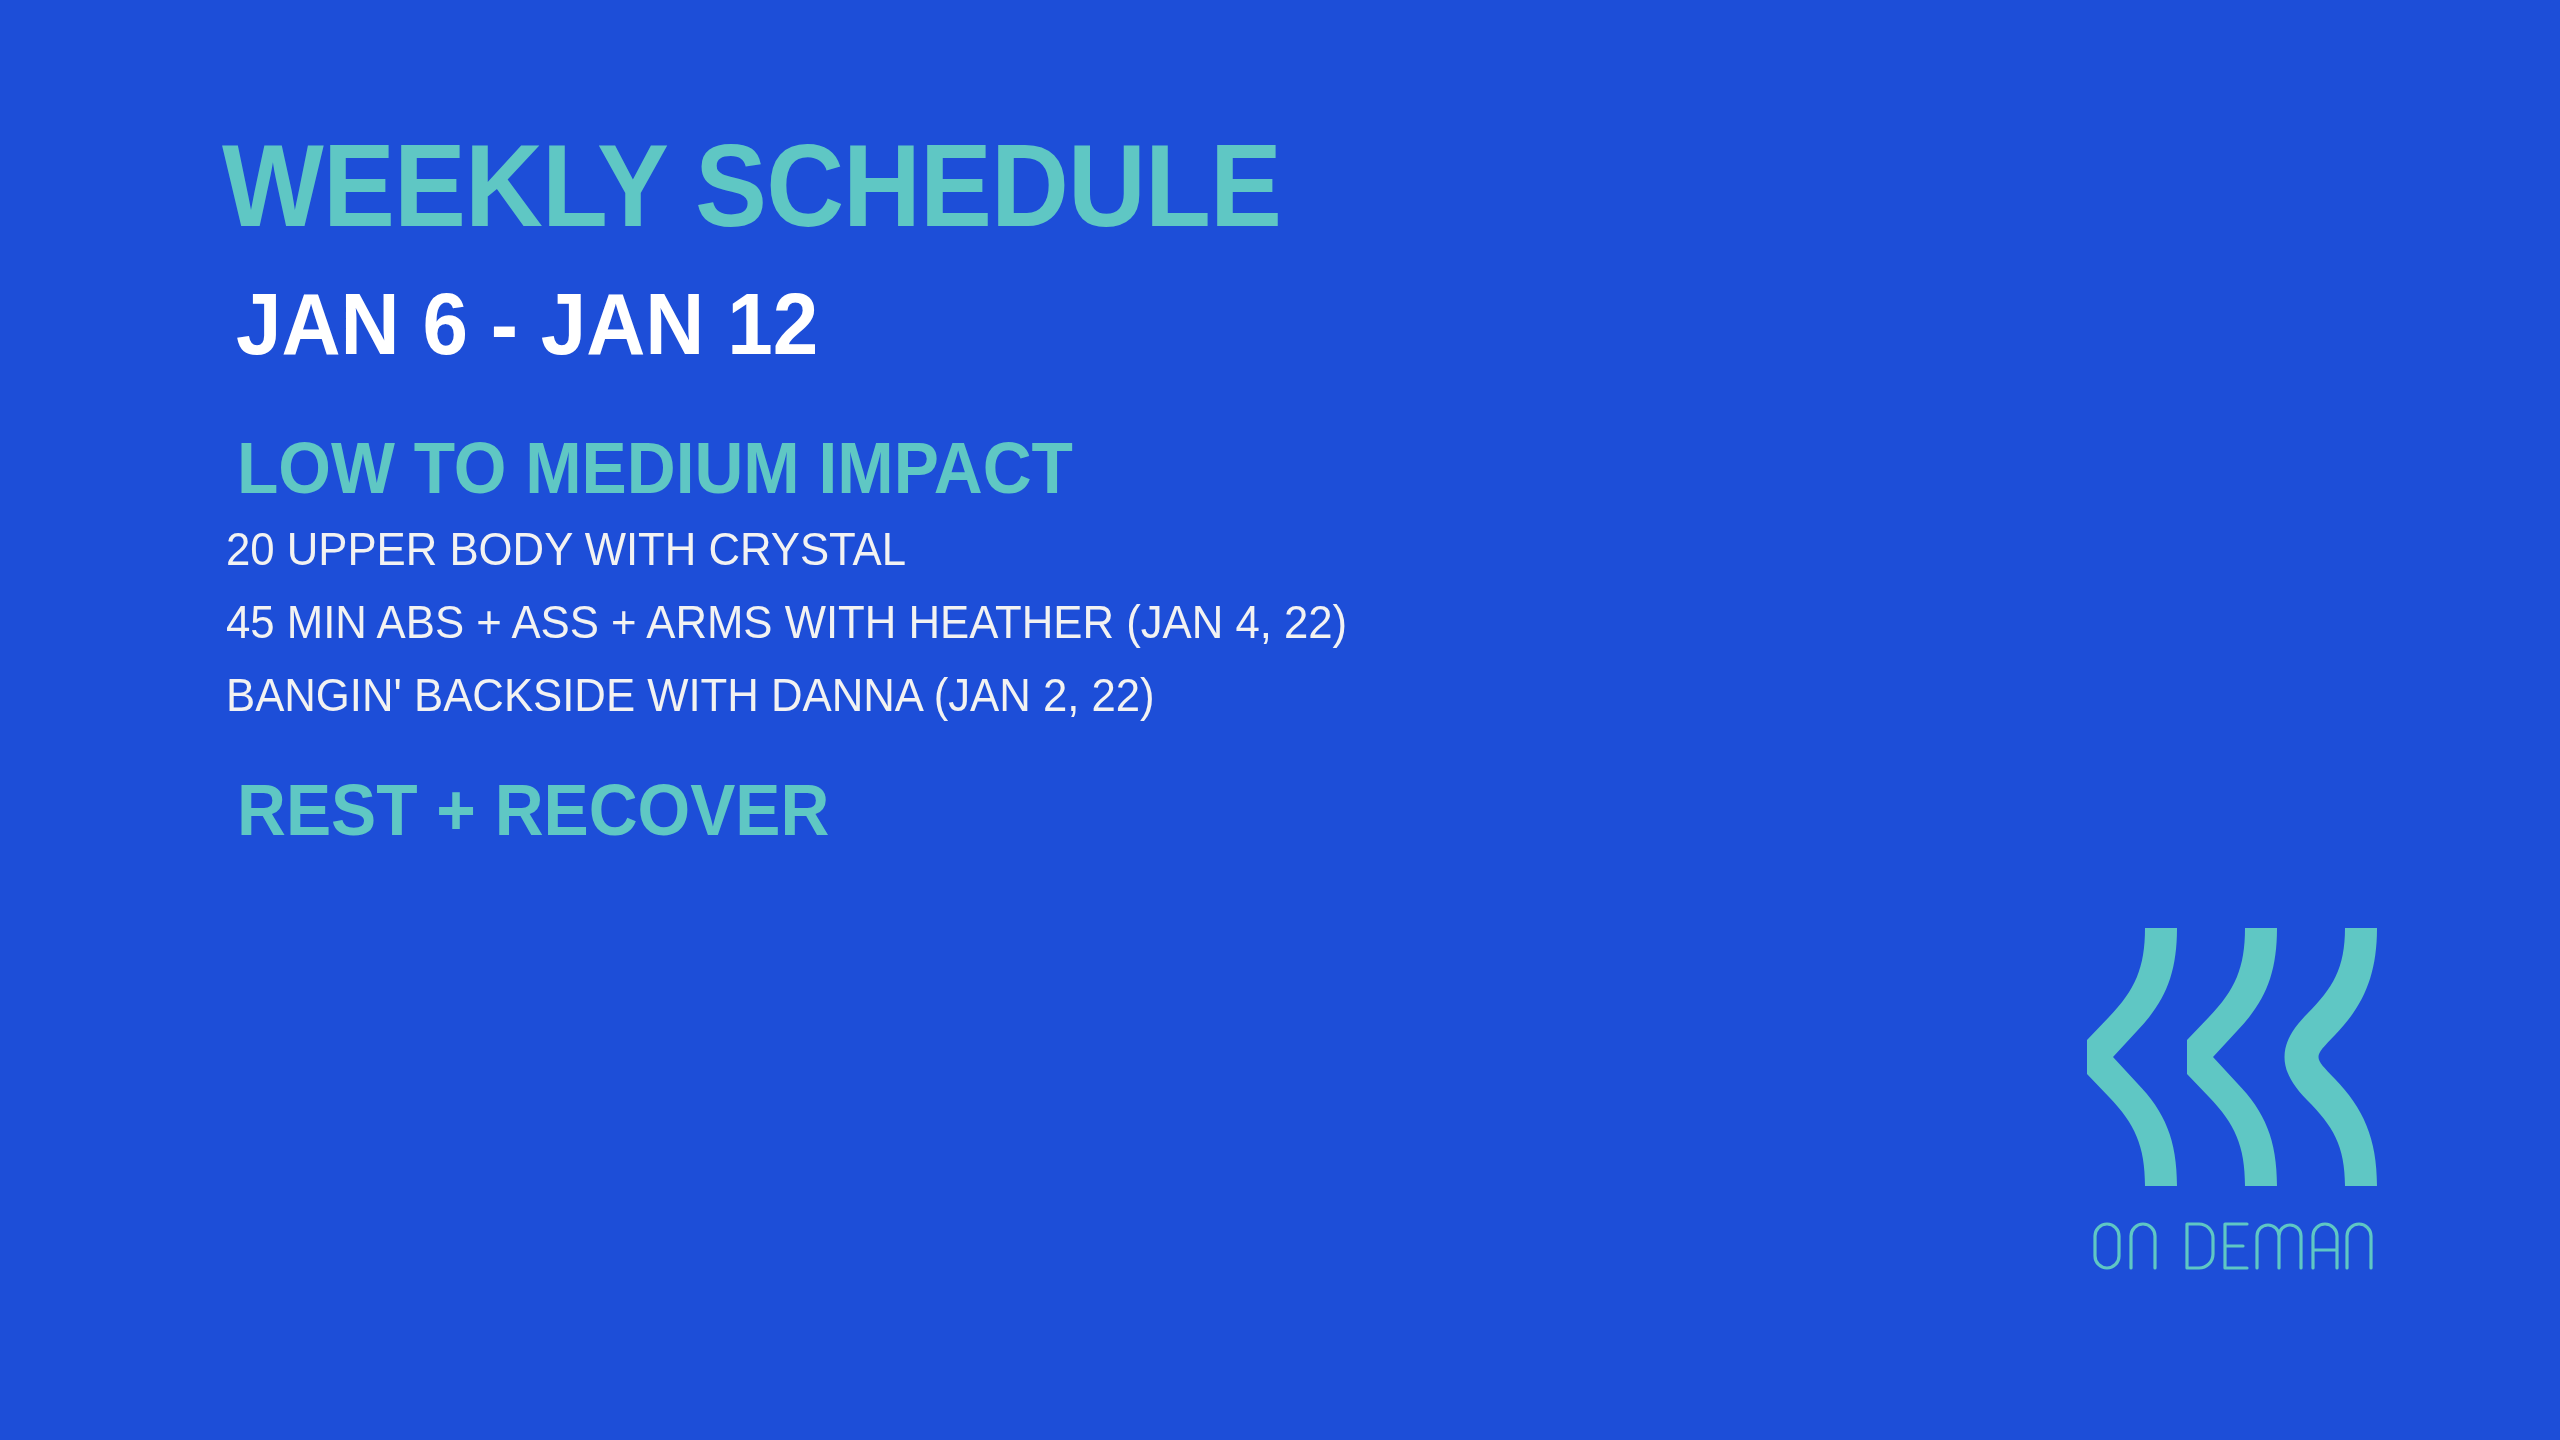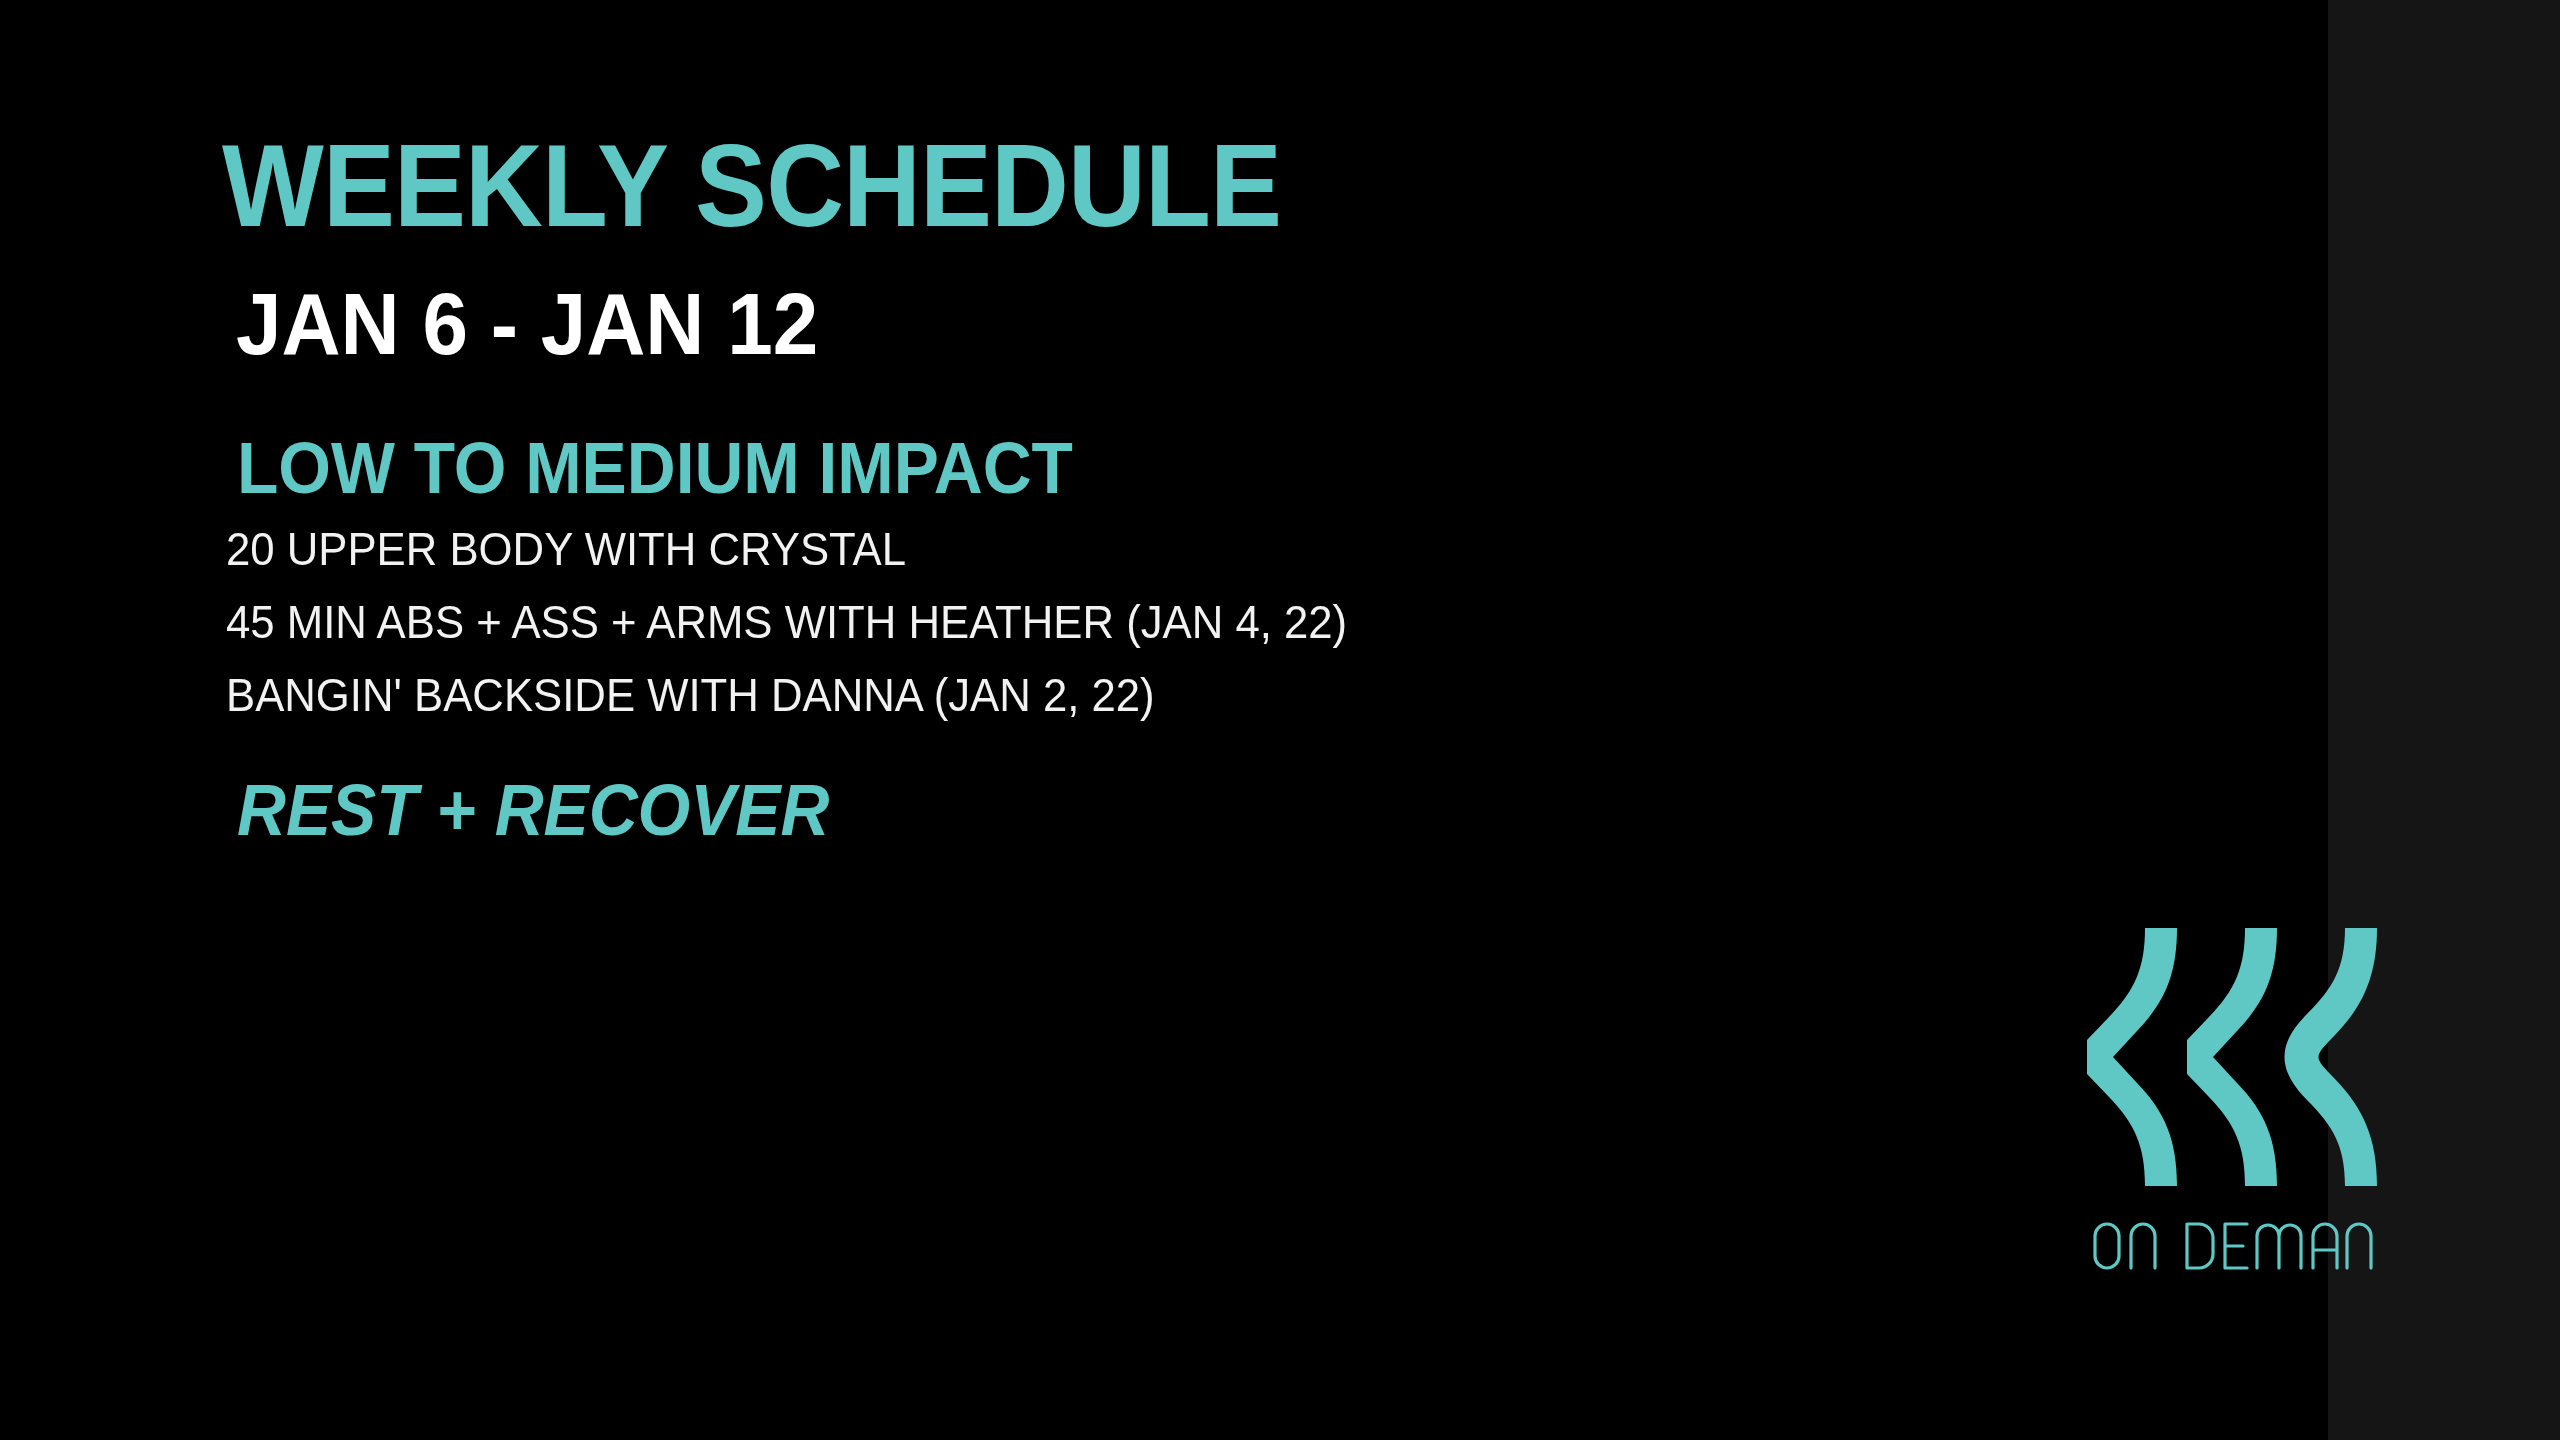--- a/index.html
+++ b/index.html
@@ -11,23 +11,23 @@
     width: 2560px;
     height: 1440px;
     background: #161516;
     overflow: hidden;
     font-family: "Liberation Sans", sans-serif;
     -webkit-font-smoothing: antialiased;
   }
 
   #slide {
     position: relative;
-    width: 2328px;
+    width: 2560px;
     height: 1440px;
-    background: #000000;
+    background: #1d4ed8;
   }
 
   
   .header {
     position: absolute;
     left: 222px;
     top: 128px;
   }
 
   .page-title {
@@ -63,21 +63,20 @@
     top: 432px;
     width: 1600px;
   }
 
   .section {
     margin-bottom: 26px;
   }
 
   .section:last-child {
     margin-bottom: 17px;
-    font-style: italic;
   }
 
   .section-heading {
     font-family: "Liberation Sans", sans-serif;
     font-weight: bold;
     font-size: 72px;
     line-height: 1.0;
     color: #5FC7C4;
     transform: scaleX(0.94);
     transform-origin: left center;

